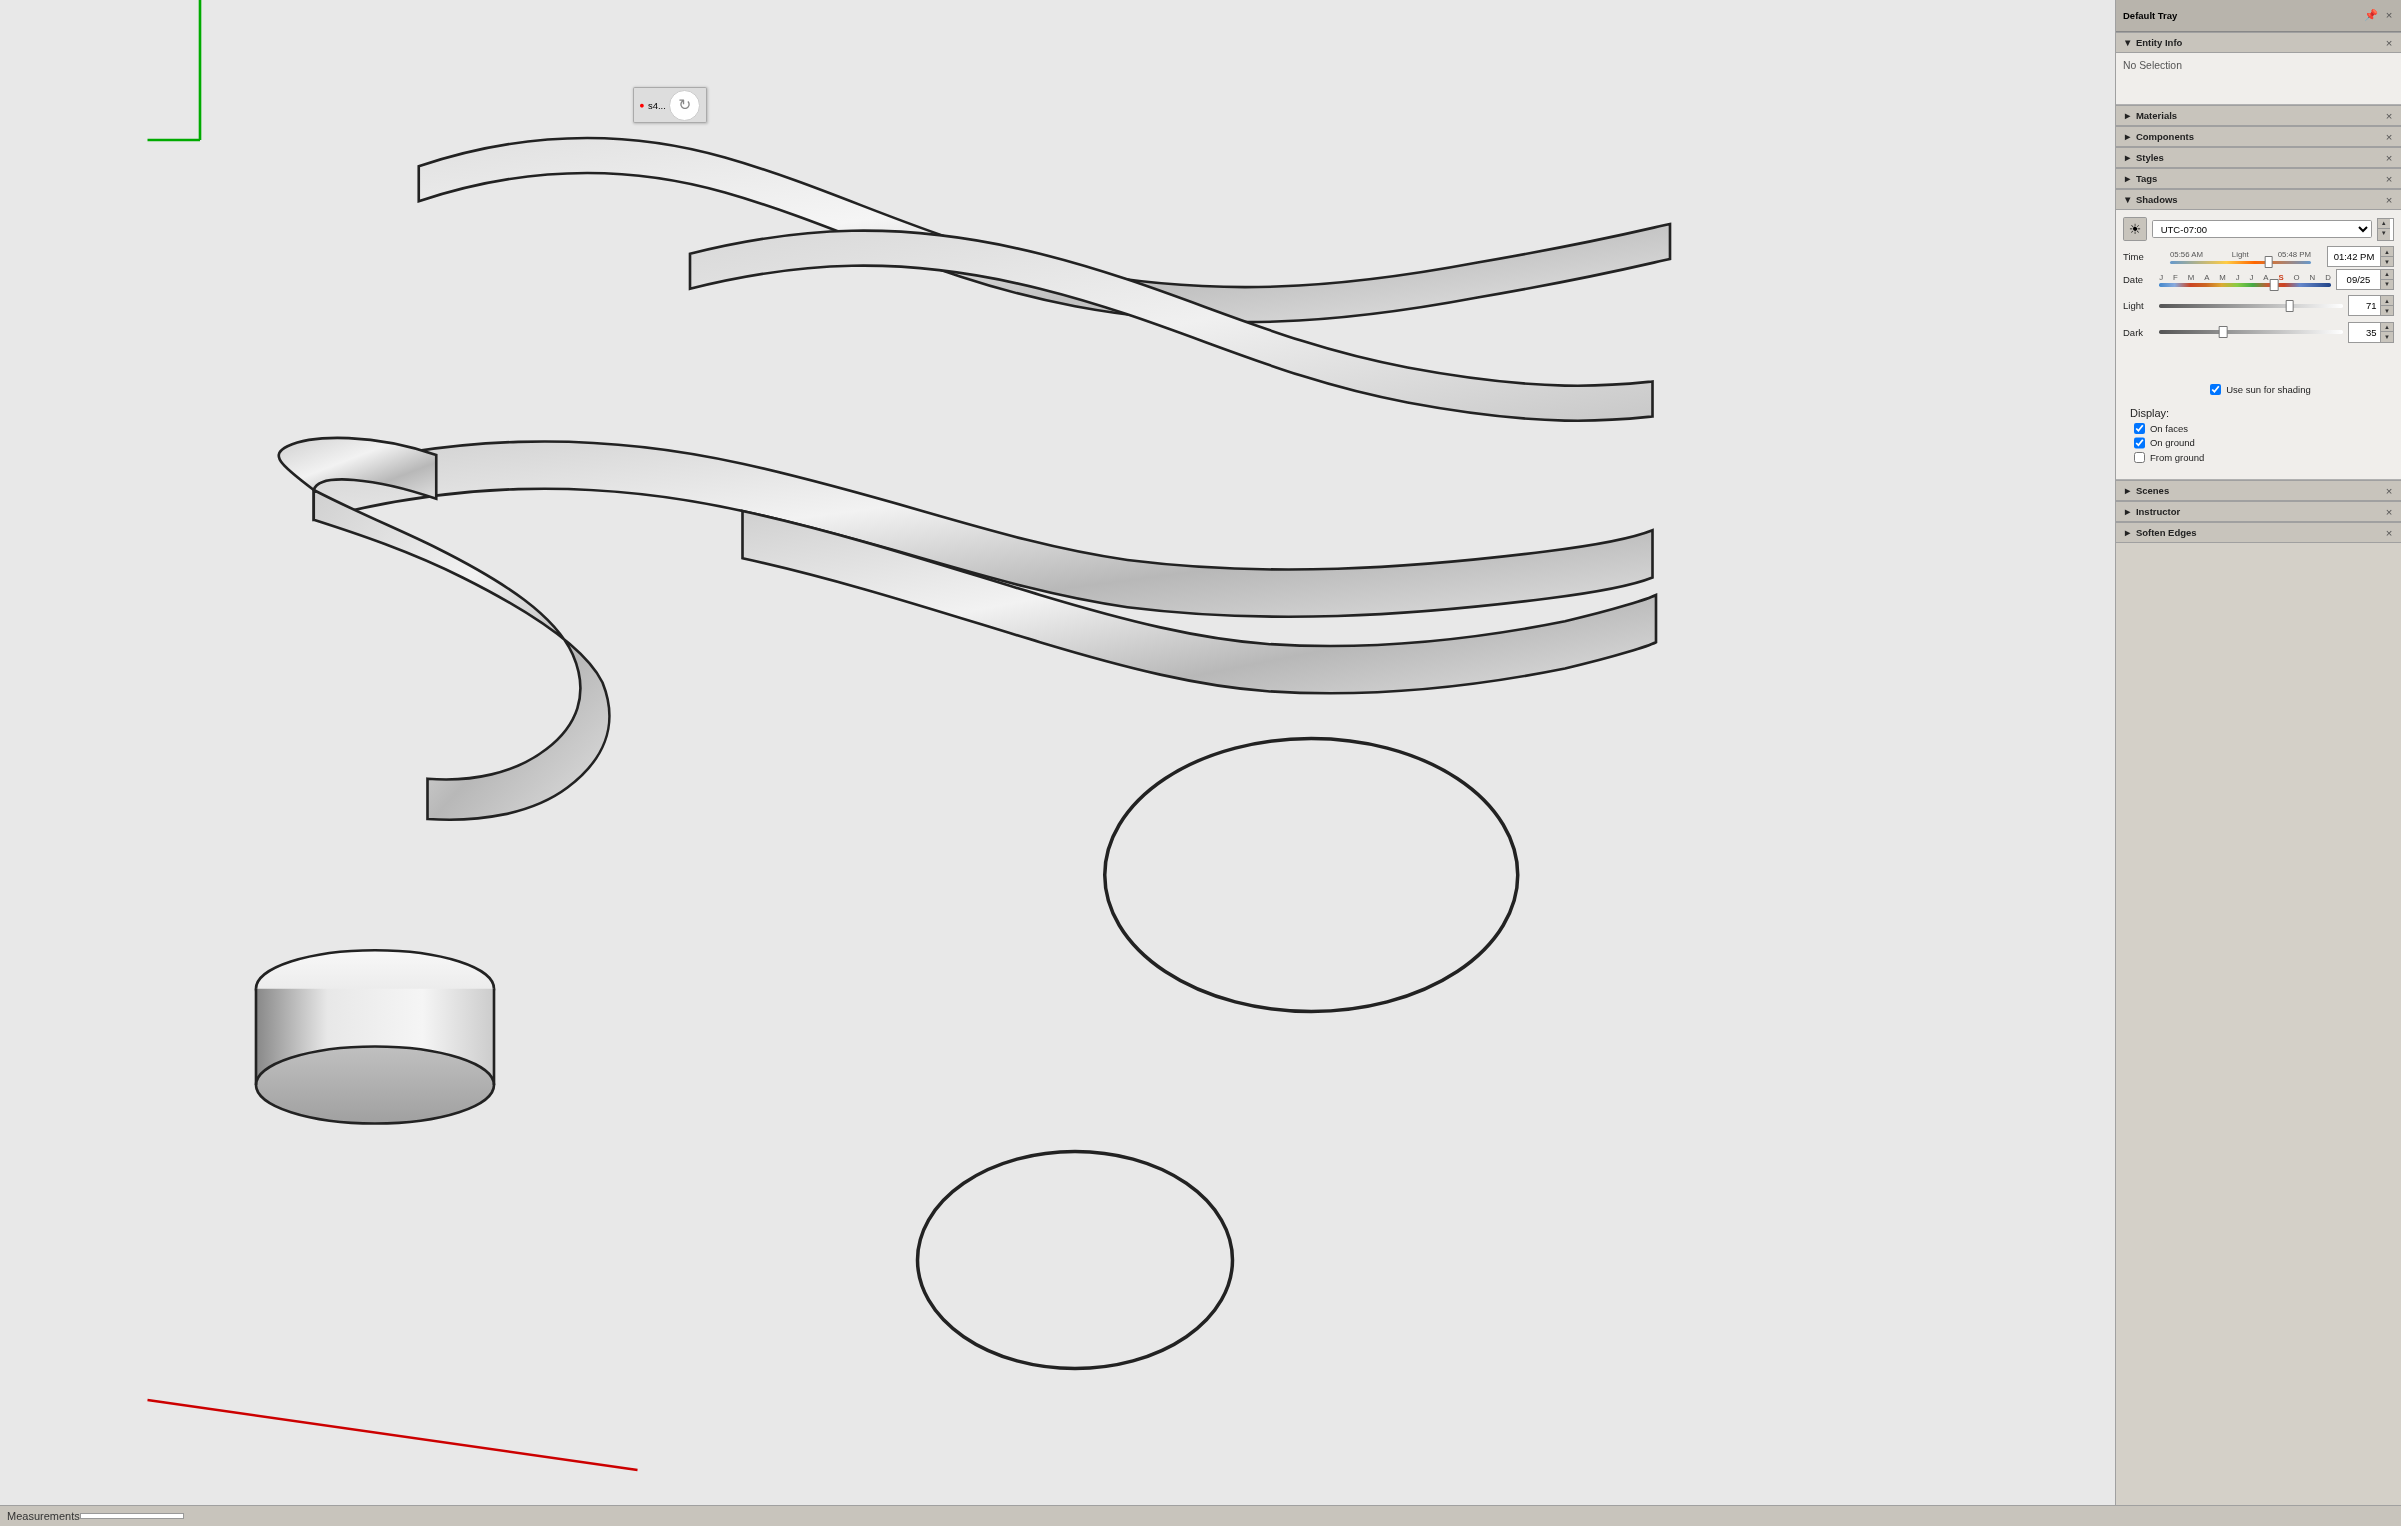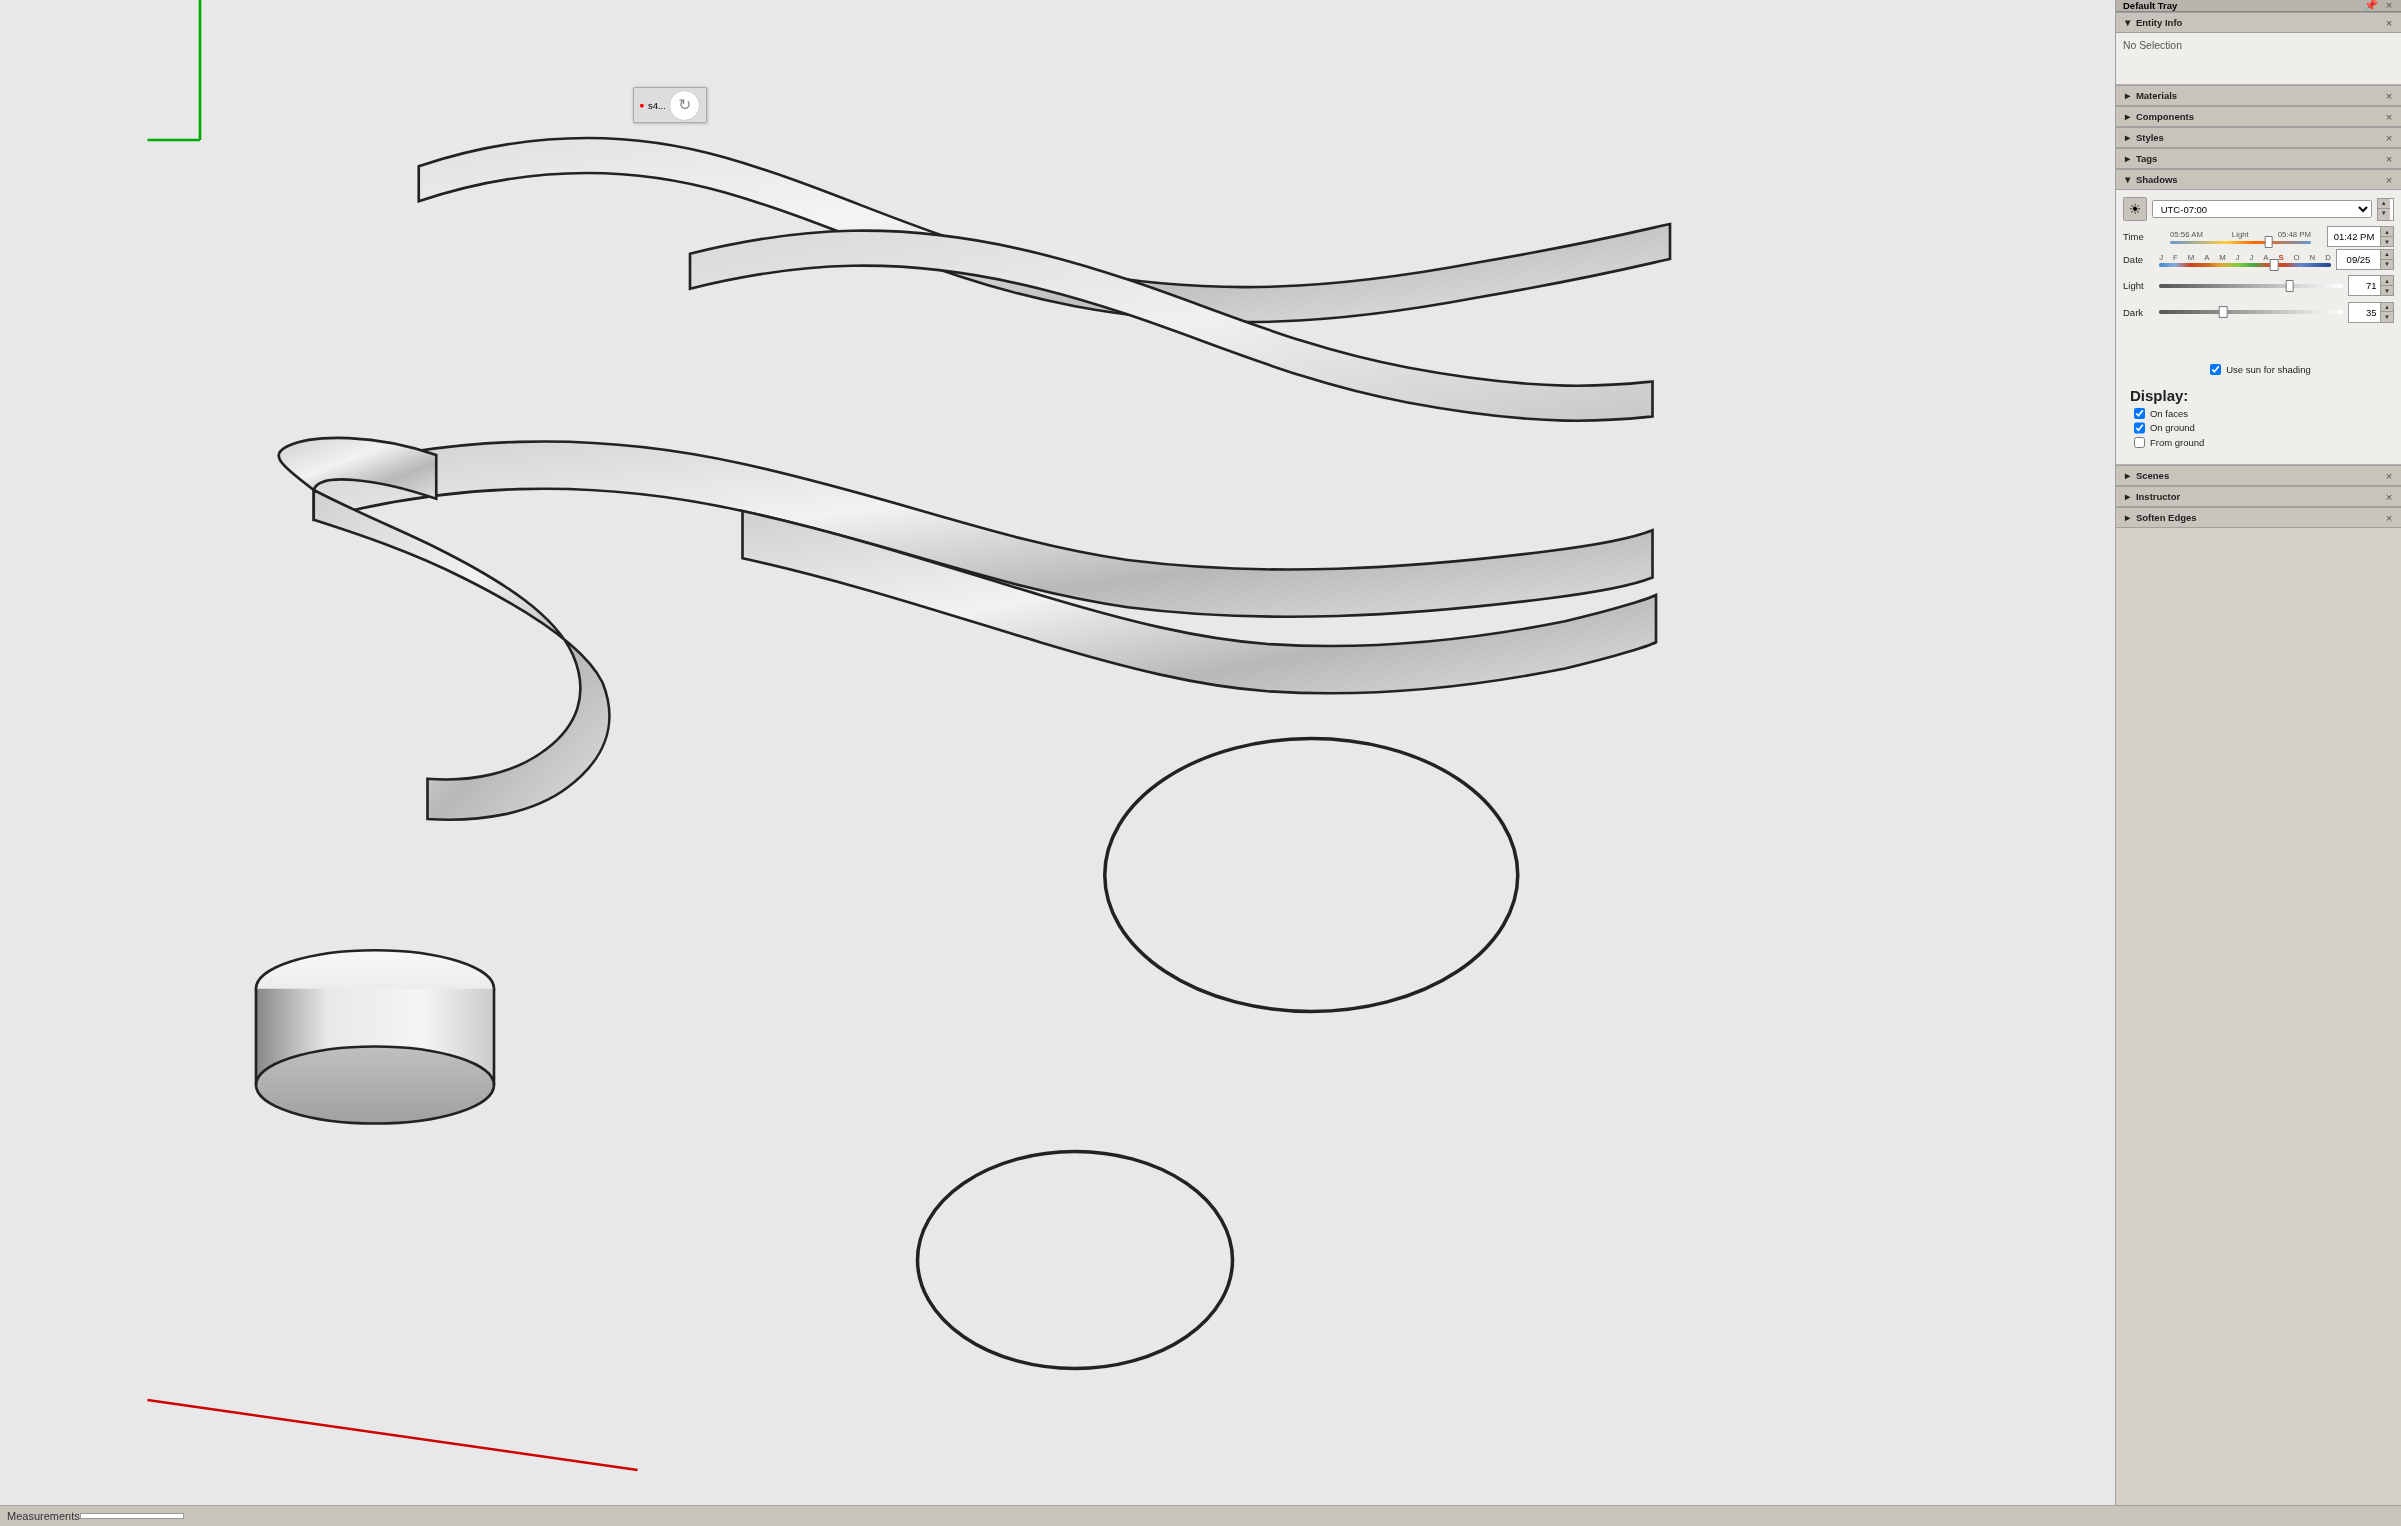--- a/index.html
+++ b/index.html
@@ -26,21 +26,21 @@
       background: #d4d0c8;
       border-left: 0.9px solid #a0a0a0;
       display: flex;
       flex-direction: column;
       overflow-y: auto;
       overflow-x: hidden;
     }
 
     .tray-header {
       background: #b8b4ac;
-      padding: 0 7px;
+      padding: 10px 7px;
       display: flex;
       align-items: flex-start;
       justify-content: space-between;
       border-bottom: 0.9px solid #888;
       font-size: 9.5px;
       font-weight: bold;
     }
     .tray-header-btn { color: #555; cursor: pointer; font-size: 11.3px; line-height: 1; background: none; border: none; padding: 0 1.7px; }
 
     
@@ -176,21 +176,21 @@
       align-items: center;
       gap: 5.2px;
       margin-bottom: 3.5px;
       padding-left: 3.5px;
     }
 
     .checkbox-row input[type="checkbox"] { width: 11.3px; height: 11.3px; }
     .checkbox-label { font-size: 9.5px; color: #222; }
 
     .display-section { padding: 5.2px 7px; }
-    .display-label { font-size: 15px; font-weight: 700; color: #222; margin-bottom: 3.5px; }
+    .display-label { font-size: 11px; font-weight: 400; color: #222; margin-bottom: 3.5px; }
 
     
     .status-bar {
       height: 21px;
       background: #c8c4bc;
       border-top: 0.9px solid #a0a0a0;
       display: flex;
       align-items: center;
       padding: 0 7px;
       font-size: 11px;

